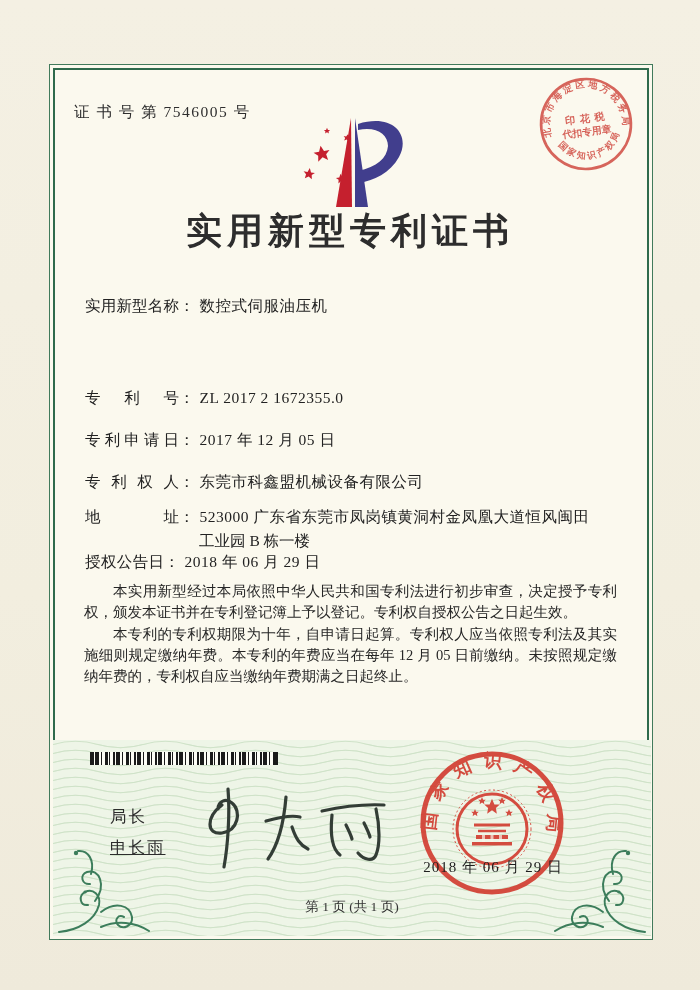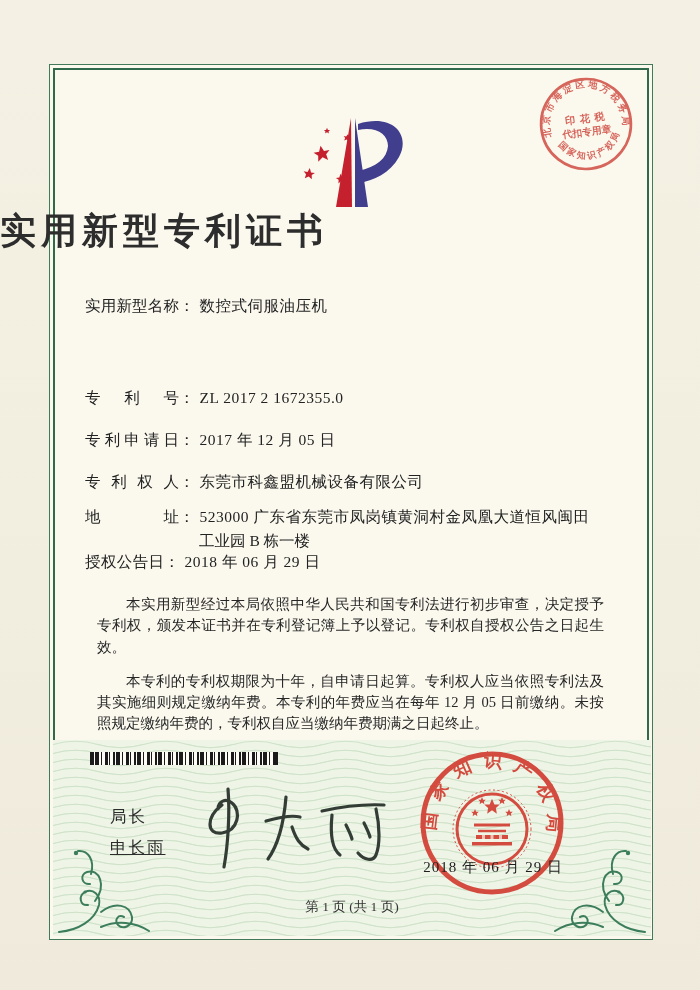--- a/index.html
+++ b/index.html
@@ -11,30 +11,30 @@
     position:relative;overflow:hidden;
   }
   .page{position:absolute;left:0;top:0;width:700px;height:990px;}
   
   .frame{position:absolute;left:49px;top:64px;width:604px;height:876px;
          border:1.5px solid #417a5b;box-sizing:border-box;background:#fbf9ee;}
   .frame-inner{position:absolute;left:3px;top:3px;right:3px;bottom:3px;
          border:2.5px solid #2f6a4c;box-sizing:border-box;}
   .abs{position:absolute;}
   .cert-no{left:74px;top:102px;font-size:15.5px;letter-spacing:1.5px;color:#2e2e2e;}
-  .title{left:0;top:207px;width:700px;font-size:36px;font-weight:600;
+  .title{left:0;top:207px;width:700px;text-align:center;font-size:36px;font-weight:600;
          letter-spacing:5px;color:#2d2d2d;}
   .row{left:85px;font-size:15.5px;color:#222;white-space:nowrap;}
   .lbl{display:inline-block;width:94px;text-align:justify;text-align-last:justify;vertical-align:bottom;}
   .lbl-sm{display:inline-block;width:79px;text-align:justify;text-align-last:justify;vertical-align:bottom;}
   .colon{display:inline-block;}
   .val{margin-left:5px;letter-spacing:.5px;}
   .paras{left:84px;top:581px;width:533px;font-size:14.5px;line-height:21.3px;
          text-align:justify;color:#262626;}
-  .paras p{margin:13px;text-indent:2em;}
+  .paras p{margin:0;text-indent:2em;}
   .wave{left:53px;top:740px;width:598px;height:196px;}
   .barcode{left:90px;top:752px;width:184px;height:13px;
     background:repeating-linear-gradient(90deg,
       #1b1b1b 0 2px,#fdfdf6 2px 3px,#1b1b1b 3px 7px,#fdfdf6 7px 9px,
       #1b1b1b 9px 10px,#fdfdf6 10px 13px,#1b1b1b 13px 16px,#fdfdf6 16px 17px,
       #1b1b1b 17px 18px,#fdfdf6 18px 21px);
     border-left:2px solid #1b1b1b;border-right:2px solid #1b1b1b;}
   .director-title{left:110px;top:806px;font-size:16.5px;letter-spacing:2px;color:#2c2c2c;}
   .director-name{left:110px;top:837px;font-size:16.5px;letter-spacing:2px;color:#2c2c2c;text-decoration:underline;}
   .sig{left:188px;top:783px;}
@@ -67,20 +67,21 @@
     <defs>
       <pattern id="wv" width="90" height="9" patternUnits="userSpaceOnUse">
         <path d="M0 4.5 Q 22.5 -2 45 4.5 T 90 4.5" fill="none" stroke="#cfe2c8" stroke-width="1.1"></path>
       </pattern>
     </defs>
     <rect width="598" height="196" fill="#eef5e7"></rect>
     <rect width="598" height="196" fill="url(#wv)"></rect>
     <rect y="4" width="598" height="196" fill="url(#wv)" opacity=".6"></rect>
   </svg>
 
+  <div class="abs cert-no">证 书 号 第 7546005 号</div>
 
   <svg class="abs" style="left:294px;top:115px" width="114" height="98" viewBox="0 0 114 98">
     <use href="#star" transform="translate(33,16) scale(0.32)" fill="#c5202e"></use>
     <use href="#star" transform="translate(53,23) scale(0.38) rotate(12)" fill="#c5202e"></use>
     <use href="#star" transform="translate(28,39) scale(0.85) rotate(-10)" fill="#c5202e"></use>
     <use href="#star" transform="translate(15,59) scale(0.60) rotate(8)" fill="#c5202e"></use>
     <use href="#star" transform="translate(47,64) scale(0.52) rotate(-6)" fill="#c5202e"></use>
     <polygon points="57,3 42,92 58,92" fill="#c5202e"></polygon>
     <polygon points="61,3 61,92 74,92" fill="#413e8d"></polygon>
     <path d="M 64 9 C 99 -2 117 20 105 42 C 96 58 80 66 64 68 L 64 56 C 83 52 93 43 94 31 C 94 19 82 11 64 15 Z" fill="#413e8d"></path>

